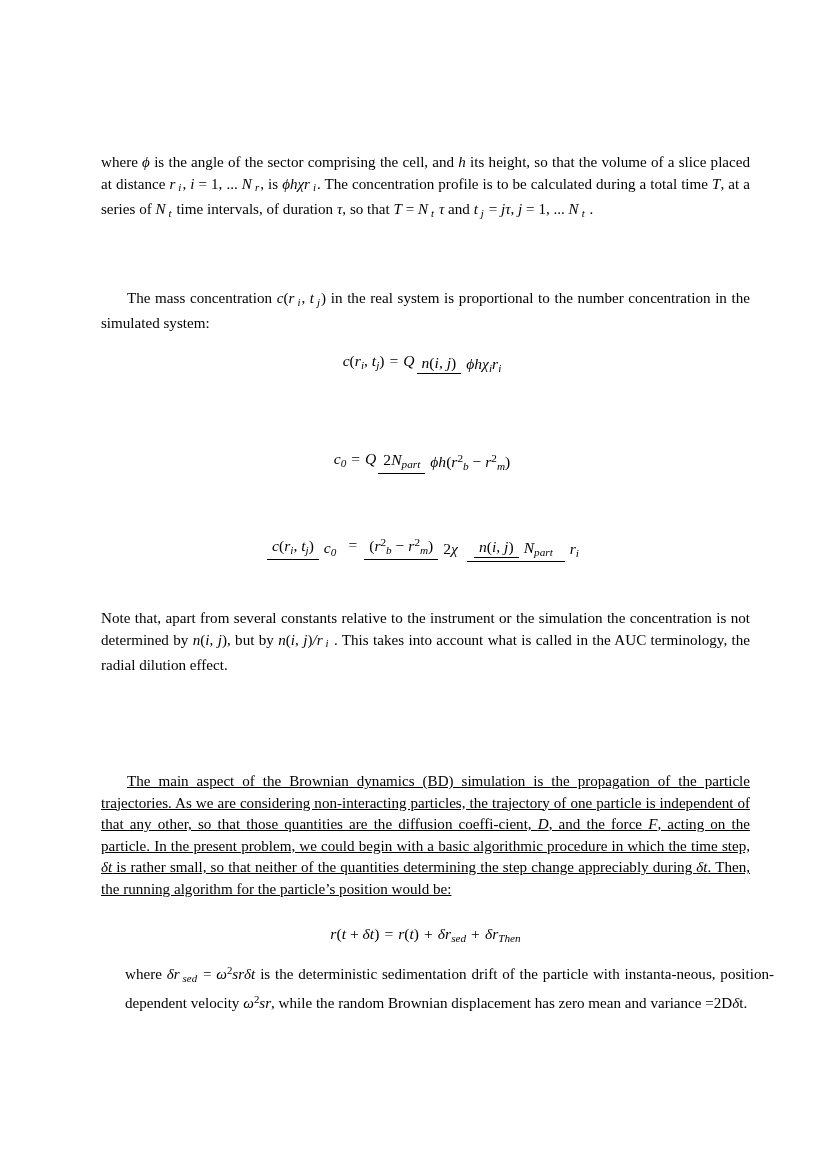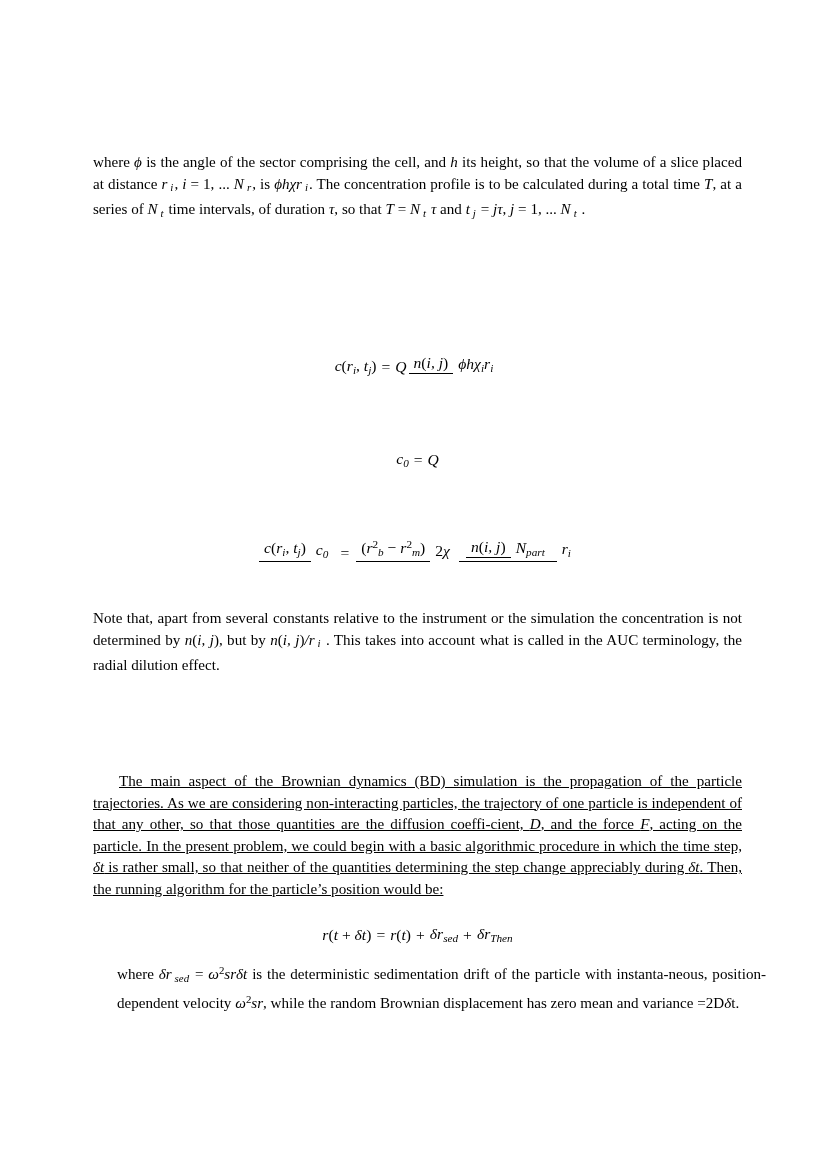--- a/index.html
+++ b/index.html
@@ -10,21 +10,21 @@
   body {
     width: 827px;
     height: 1170px;
     font-family: "Liberation Serif", "DejaVu Serif", serif;
     color: #000000;
     position: relative;
     overflow: hidden;
   }
   .page {
     position: absolute;
-    left: 93px;
+    left: 101px;
     top: 0;
     width: 649px;
     height: 1078px;
   }
   .body-text {
     font-size: 15.1px;
     line-height: 21.6px;
     text-align: justify;
     text-justify: inter-word;
     hyphens: manual;
@@ -78,21 +78,21 @@
   }
   
   .eq {
     display: flex;
     justify-content: center;
     align-items: center;
     font-size: 15.6px;
   }
   .eqrow {
     display: inline-flex;
-    align-items: flex-end;
+    align-items: flex-start;
     white-space: nowrap;
   }
   .frac {
     display: inline-flex;
     flex-direction: row;
     align-items: center;
     vertical-align: middle;
     margin: 0 2px;
   }
   .frac > .num {
@@ -114,39 +114,46 @@
 <div class="page">
 
   <div class="blk" style="top:152px;">
     <p class="para body-text">where <i>ϕ</i> is the angle of the sector comprising the cell, and <i>h</i> its height, so that the volume of a slice placed at distance <i>r</i><span class="sub-sp">i</span><span class="up">,</span> <i>i</i> <span class="up">=</span> <span class="up">1,</span> <span class="up">...</span> <i>N</i><span class="sub-sp">r</span><span class="up">,</span> is <i>ϕhχr</i><span class="sub-sp">i</span><span class="up">.</span> The concentration profile is to be calculated during a total time <i>T</i>, at a series of <i>N</i><span class="sub-sp">t</span> time intervals, of duration <i>τ</i>, so that <i>T</i> <span class="up">=</span> <i>N</i><span class="sub-sp">t</span> <i>τ</i> and <i>t</i><span class="sub-sp">j</span> <span class="up">=</span> <i>jτ</i><span class="up">,</span> <i>j</i> <span class="up">=</span> <span class="up">1,</span> <span class="up">...</span> <i>N</i><span class="sub-sp">t</span> <span class="up">.</span></p>
   </div>
 
   <div class="blk" style="top:251px;">
     <p class="figure-note"></p>
   </div>
 
+  <div class="blk" style="top:288px;">
+    <p class="para body-text indent">The mass concentration <i>c</i><span class="up">(</span><i>r</i><span class="sub-sp">i</span><span class="up">,</span> <i>t</i><span class="sub-sp">j</span><span class="up">)</span> in the real system is proportional to the number concentration in the simulated system:</p>
+  </div>
 
   <div class="blk eq" style="top:352px;">
     <span class="eqrow">
       <span><i>c</i><span class="up">(</span><i>r</i><span class="sub">i</span><span class="up">,</span> <i>t</i><span class="sub">j</span><span class="up">)</span></span>
       <span class="op">=</span>
       <span><i>Q</i></span>
       <span class="frac">
         <span class="num"><i>n</i><span class="up">(</span><i>i, j</i><span class="up">)</span></span>
         <span class="den"><i>ϕhχ</i><span class="sub">i</span><i>r</i><span class="sub">i</span></span>
       </span>
     </span>
   </div>
 
 
   <div class="blk eq" style="top:450px;">
     <span class="eqrow">
       <span><i>c</i><span class="sub up">0</span></span>
       <span class="op">=</span>
       <span><i>Q</i></span>
+      <span class="frac">
+        <span class="num"><span class="up">2</span><i>N</i><span class="sub">part</span></span>
+        <span class="den"><i>ϕh</i><span class="up">(</span><i>r</i><span class="sup">2</span><span class="sub">b</span> <span class="up">−</span> <i>r</i><span class="sup">2</span><span class="sub">m</span><span class="up">)</span></span>
+      </span>
     </span>
   </div>
 
   <div class="blk" style="top:500px;">
     <p class="para body-text"></p>
   </div>
 
   <div class="blk eq" style="top:536px;">
     <span class="eqrow">
       <span class="frac">

